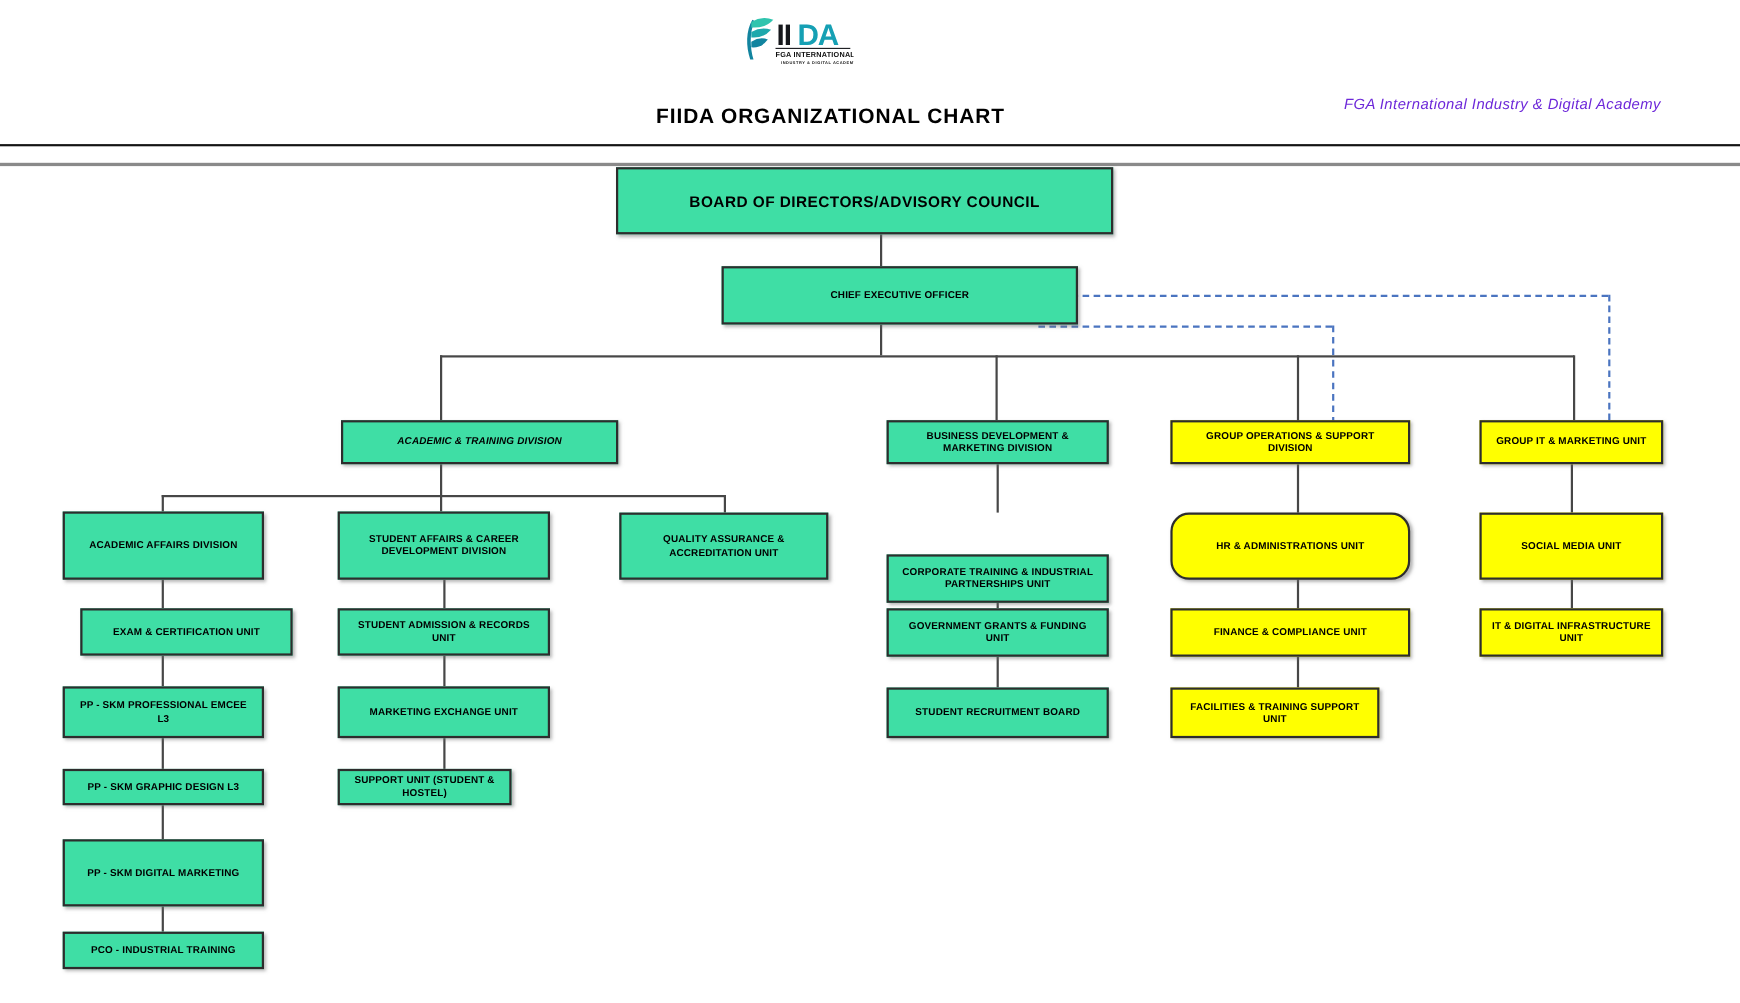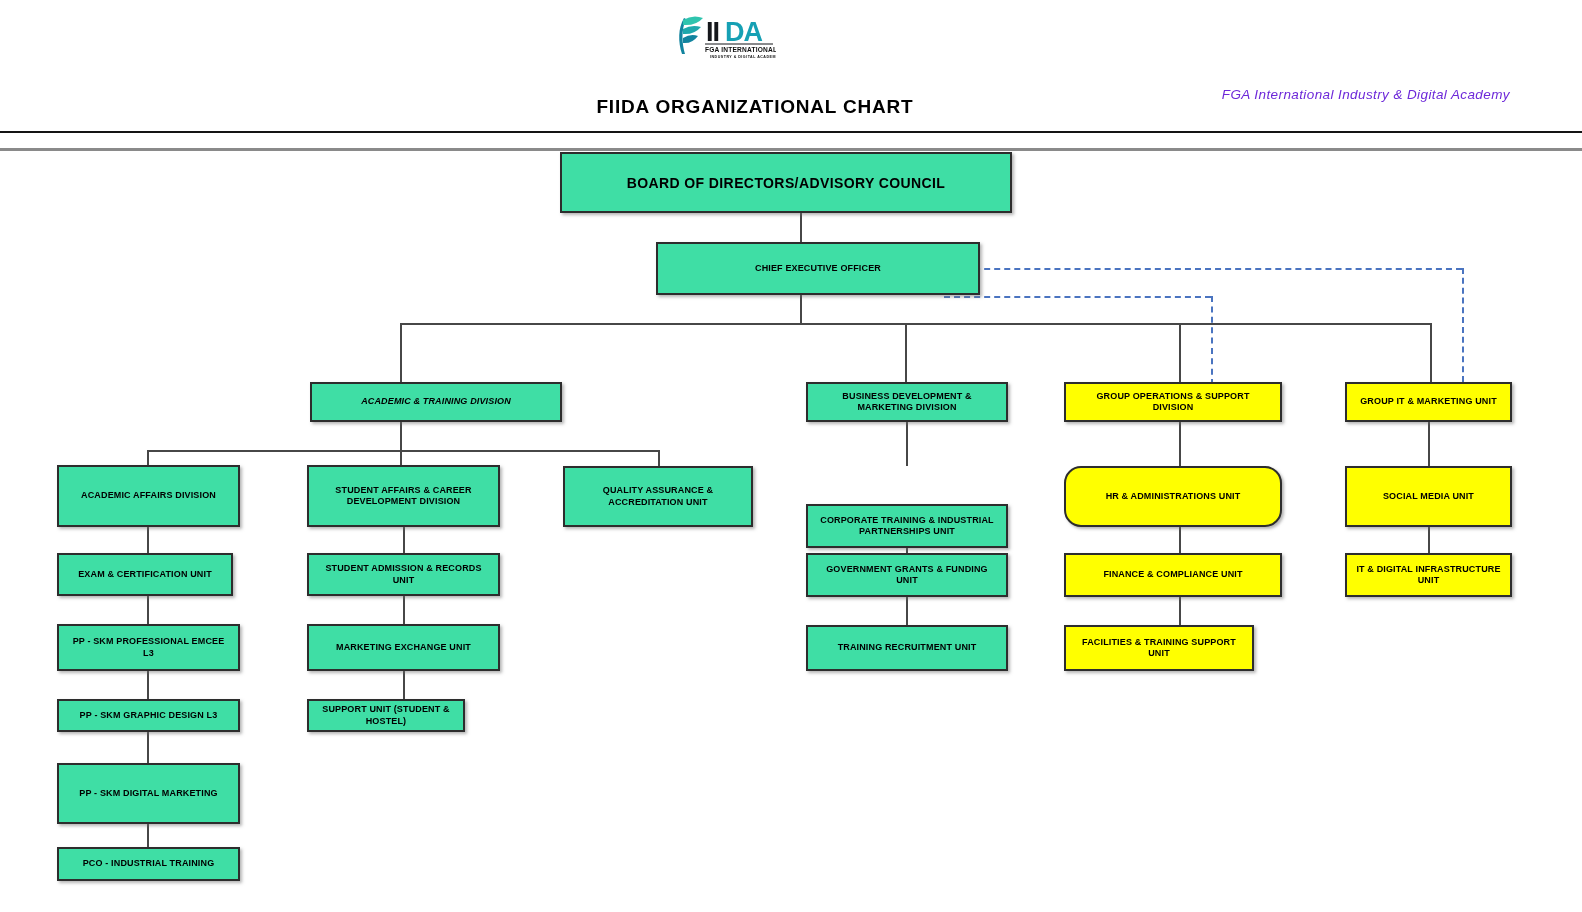--- a/index.html
+++ b/index.html
@@ -120,21 +120,21 @@
       <div class="node teal" style="left: 806px; top: 466px; width: 202px; height: 44px; margin-top: 38px;">
         <span>CORPORATE TRAINING &amp; INDUSTRIAL
 PARTNERSHIPS UNIT</span>
       </div>
       <div class="node yellow" style="left: 1064px; top: 466px; width: 218px; height: 61px; border-radius: 17px;">
         <span>HR &amp; ADMINISTRATIONS UNIT</span>
       </div>
       <div class="node yellow" style="left: 1345px; top: 466px; width: 167px; height: 61px;">
         <span>SOCIAL MEDIA UNIT</span>
       </div>
-      <div class="node teal" style="left: 57px; top: 553px; width: 176px; height: 43px;">
+      <div class="node teal" style="left: 73px; top: 553px; width: 193px; height: 43px;">
         <span>EXAM &amp; CERTIFICATION UNIT</span>
       </div>
       <div class="node teal" style="left: 307px; top: 553px; width: 193px; height: 43px;">
         <span>STUDENT ADMISSION &amp; RECORDS
 UNIT</span>
       </div>
       <div class="node teal" style="left: 806px; top: 553px; width: 202px; height: 44px;">
         <span>GOVERNMENT GRANTS &amp; FUNDING
 UNIT</span>
       </div>
@@ -146,21 +146,21 @@
 UNIT</span>
       </div>
       <div class="node teal" style="left: 57px; top: 624px; width: 183px; height: 47px;">
         <span>PP - SKM PROFESSIONAL EMCEE
 L3</span>
       </div>
       <div class="node teal" style="left: 307px; top: 624px; width: 193px; height: 47px;">
         <span>MARKETING EXCHANGE UNIT</span>
       </div>
       <div class="node teal" style="left: 806px; top: 625px; width: 202px; height: 46px;">
-        <span>TRAINING RECRUITMENT UNIT</span>
+        <span>STUDENT RECRUITMENT BOARD</span>
       </div>
       <div class="node yellow" style="left: 1064px; top: 625px; width: 190px; height: 46px;">
         <span>FACILITIES &amp; TRAINING SUPPORT UNIT</span>
       </div>
       <div class="node teal" style="left: 57px; top: 699px; width: 183px; height: 33px;">
         <span>PP - SKM GRAPHIC DESIGN L3</span>
       </div>
       <div class="node teal" style="left: 307px; top: 699px; width: 158px; height: 33px;">
         <span>SUPPORT UNIT (STUDENT &amp; HOSTEL)</span>
       </div>

